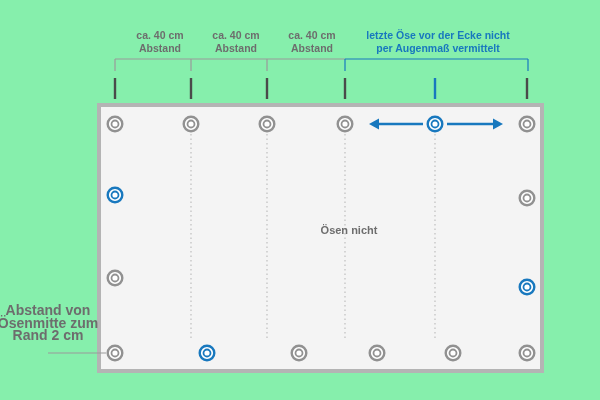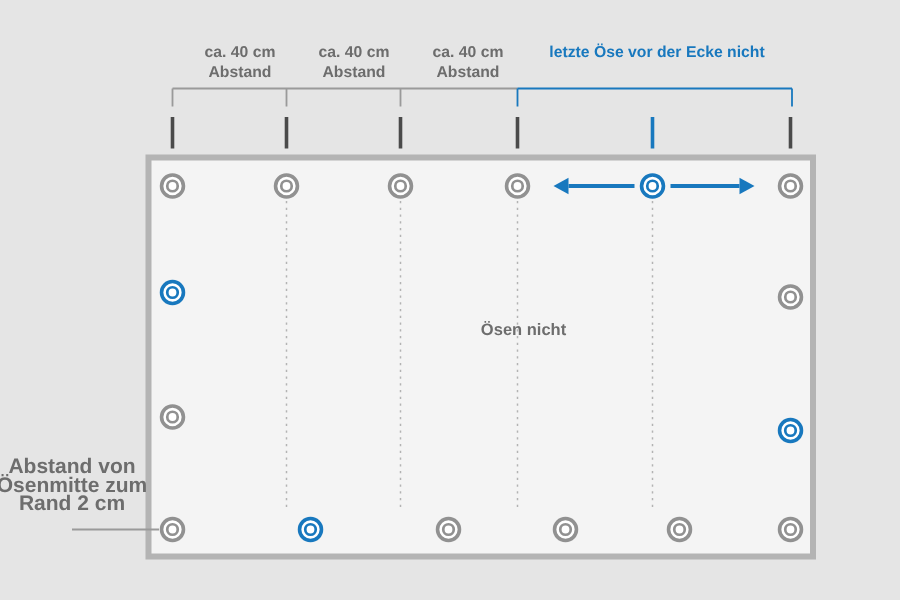--- a/index.html
+++ b/index.html
@@ -1,19 +1,19 @@
 <!DOCTYPE html>
 <html><head>
 <meta charset="utf-8">
 <style>
   html,body{margin:0;padding:0;background:#ffffff;}
   .stage{
     position:relative;
     width:600px;height:400px;
-    background:#e5e5e5;
+    background:#86efac;
     overflow:hidden;
     font-family:"Liberation Sans", sans-serif;
   }
   .stage svg{position:absolute;left:0;top:0;}
   .label{
     position:absolute;
     transform:translateX(-50%);
     text-align:center;
     font-weight:bold;
     white-space:nowrap;
@@ -127,23 +127,24 @@
     <div>Abstand</div>
   </div>
 
   <div class="label label-spacing" style="left: 312px; top: 29px;">
     <div>ca. 40 cm</div>
     <div>Abstand</div>
   </div>
 
   <div class="label label-corner" style="left: 438px; top: 29px;">
     <div>letzte Öse vor der Ecke nicht</div>
+    <div>per Augenmaß vermittelt</div>
   </div>
 
-  <div class="label label-center" style="left: 349px; top: 214px;">
+  <div class="label label-center" style="left: 349px; top: 224px;">
     <div>Ösen nicht</div>
   </div>
 
   <div class="label label-edge" style="left: 48px; top: 304px;">
     <div>Abstand von</div>
     <div>Ösenmitte zum</div>
     <div>Rand 2 cm</div>
   </div>
 
 </div>

